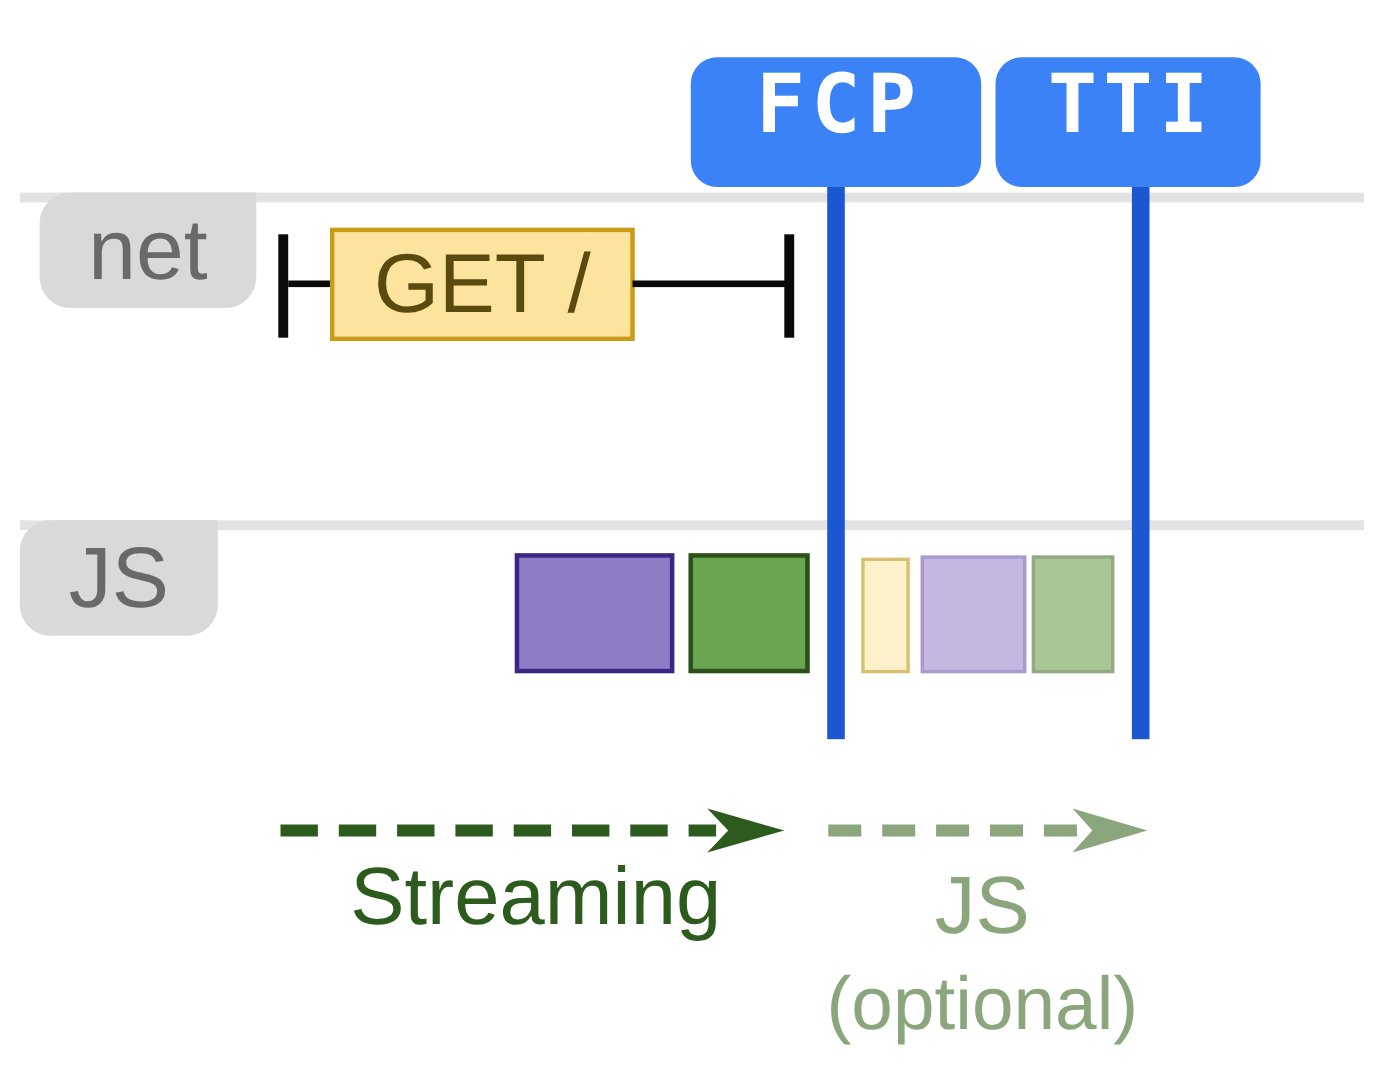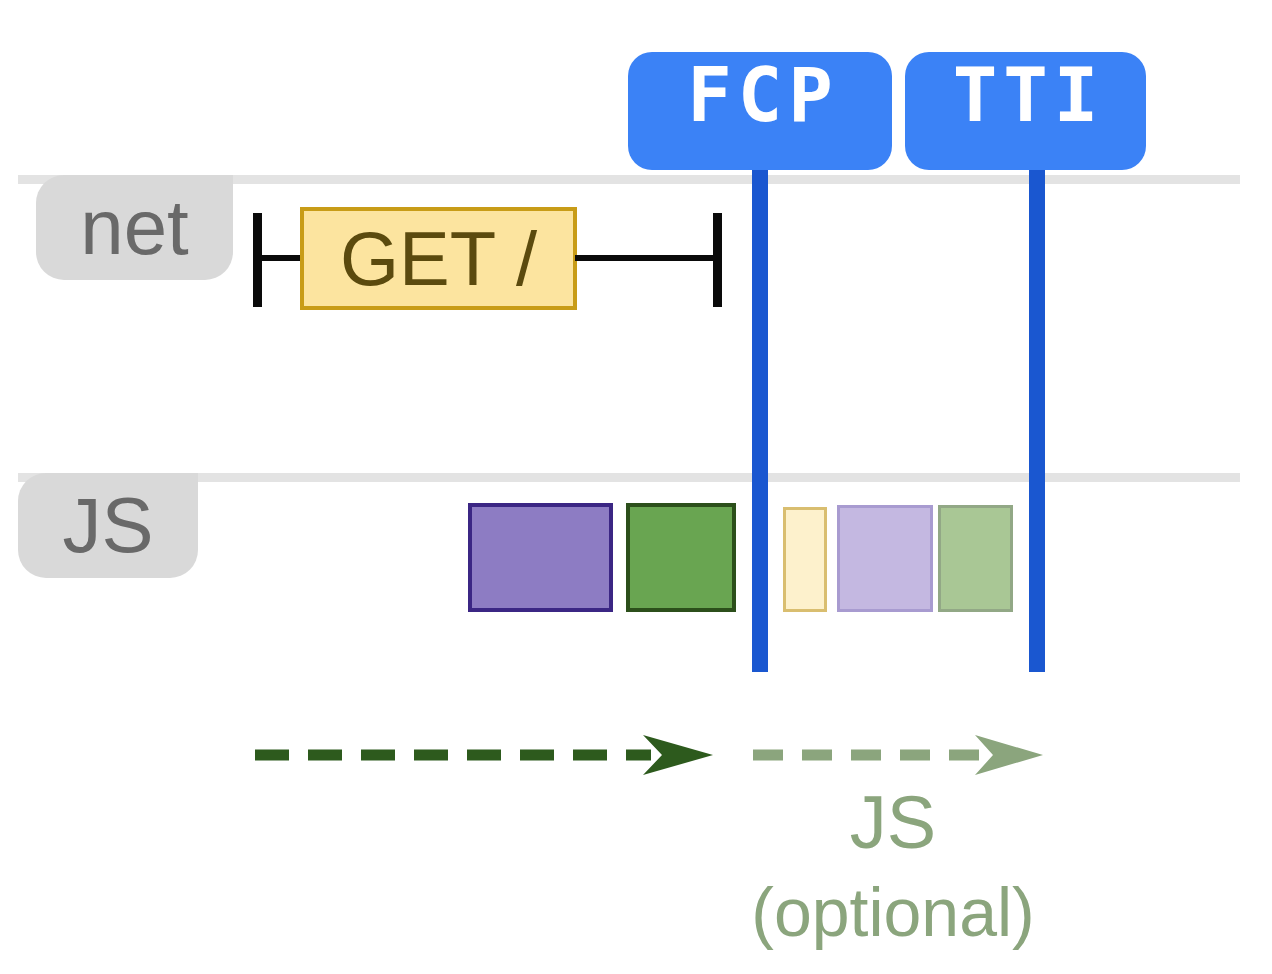--- a/index.html
+++ b/index.html
@@ -111,18 +111,19 @@
 
   <svg class="arrow arrow-dark" width="460" height="44" viewBox="0 0 460 44">
     <line x1="2" y1="22" x2="398" y2="22" stroke="#2d5a1d" stroke-width="11" stroke-dasharray="34 19"></line>
     <path d="M 390 2 L 460 22 L 390 42 L 409 22 Z" fill="#2d5a1d"></path>
   </svg>
   <svg class="arrow arrow-light" width="292" height="44" viewBox="0 0 292 44">
     <line x1="2" y1="22" x2="232" y2="22" stroke="#8ba57d" stroke-width="11" stroke-dasharray="30 19"></line>
     <path d="M 224 2 L 292 22 L 224 42 L 242 22 Z" fill="#8ba57d"></path>
   </svg>
 
+  <div class="streaming-text">Streaming</div>
   <div class="js-optional-text">
     <div class="line1">JS</div>
     <div class="line2">(optional)</div>
   </div>
 
 </div>
 
 </body></html>

